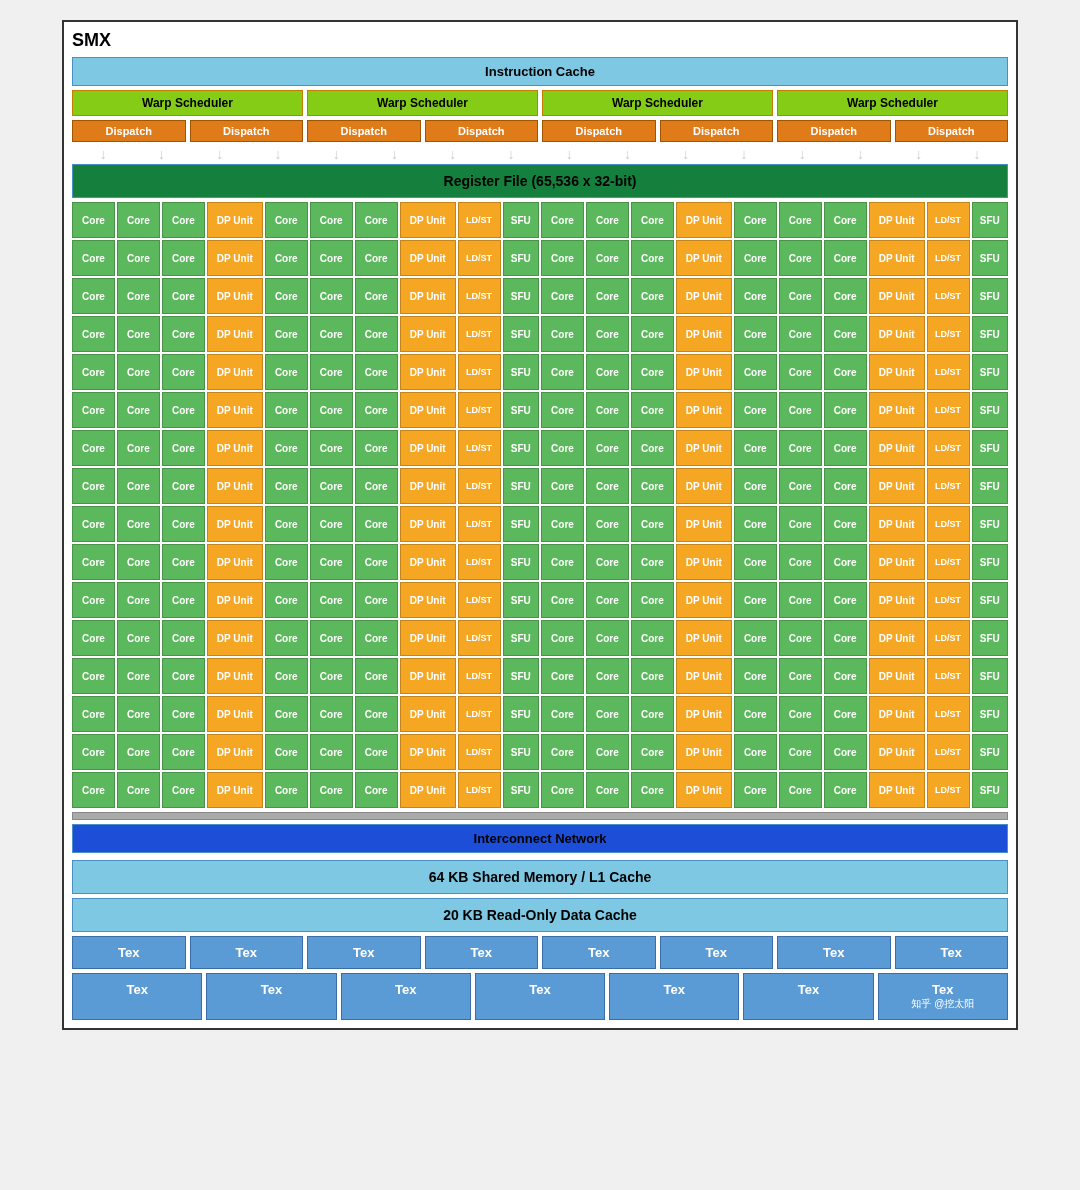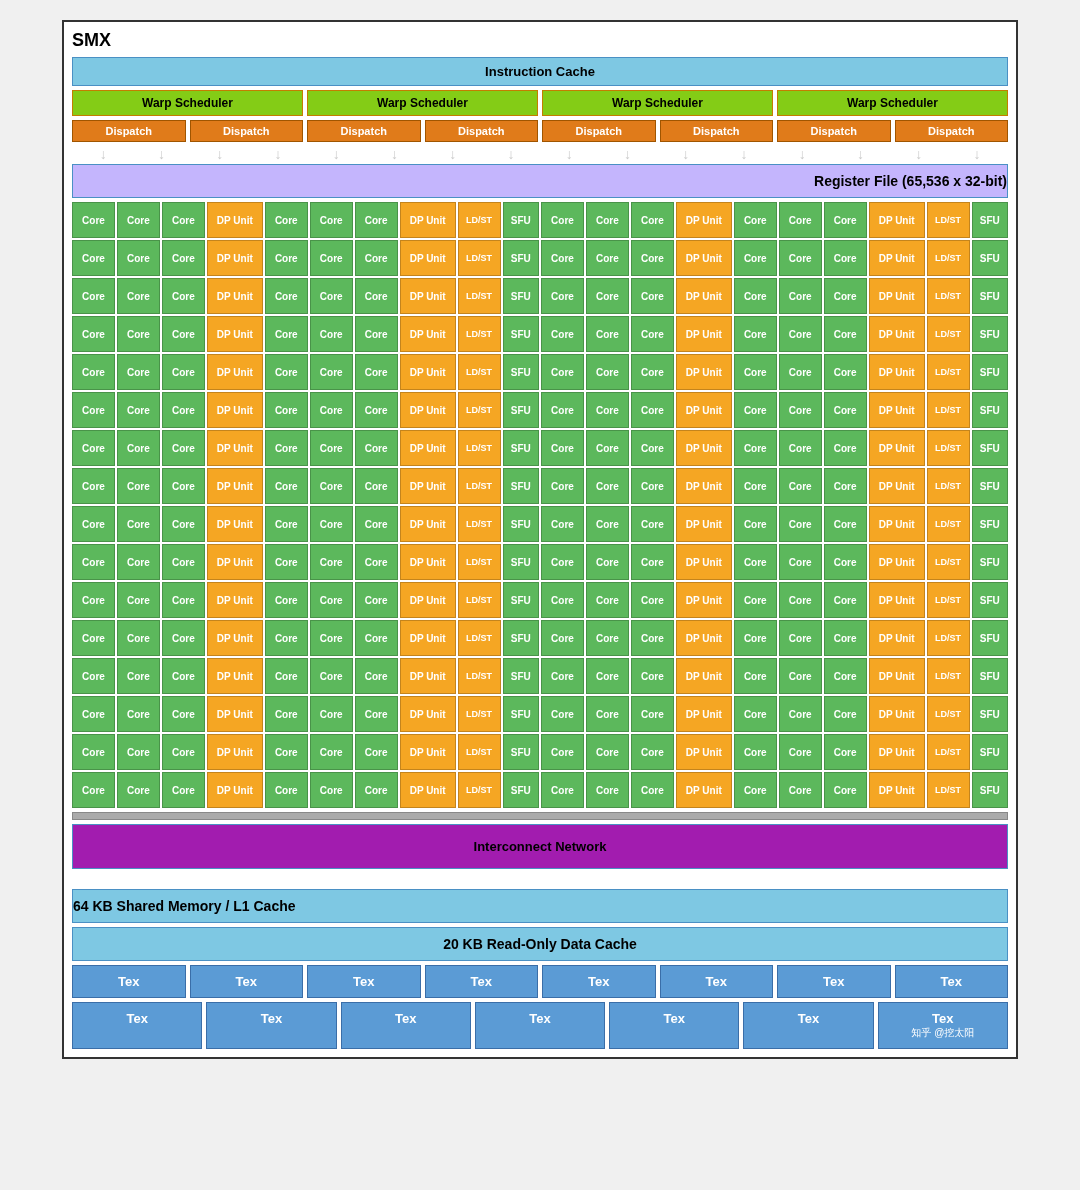--- a/index.html
+++ b/index.html
@@ -65,23 +65,23 @@
       display: flex;
       justify-content: space-around;
       margin-bottom: 2px;
       padding: 0 2px;
     }
     .arrow-down {
       color: #ccc;
       font-size: 14px;
     }
     .register-file {
-      background: #c4b5fd;
+      background: #15803d;
       border: 1px solid #4a90c4;
-      text-align: right;
+      text-align: center;
       padding: 8px 0;
       font-weight: bold;
       font-size: 14px;
       margin-bottom: 4px;
     }
     .core-grid {
       display: flex;
       flex-direction: column;
       gap: 2px;
       margin-bottom: 4px;
@@ -122,31 +122,32 @@
       color: white;
       flex: 1;
     }
     .section-divider {
       background: #aaa;
       height: 8px;
       margin-bottom: 4px;
       border: 1px solid #888;
     }
     .interconnect {
-      background: #a21caf;
+      background: #1d4ed8;
       border: 1px solid #4a90c4;
       text-align: center;
-      padding: 14px 0;
+      padding: 6px 0;
       font-weight: bold;
       font-size: 13px;
-      margin-bottom: 20px;
+      margin-bottom: 7px;
     }
     .shared-memory {
       background: #7ec8e3;
       border: 1px solid #4a90c4;
+      text-align: center;
       padding: 8px 0;
       font-weight: bold;
       font-size: 14px;
       margin-bottom: 4px;
     }
     .readonly-cache {
       background: #7ec8e3;
       border: 1px solid #4a90c4;
       text-align: center;
       padding: 8px 0;

